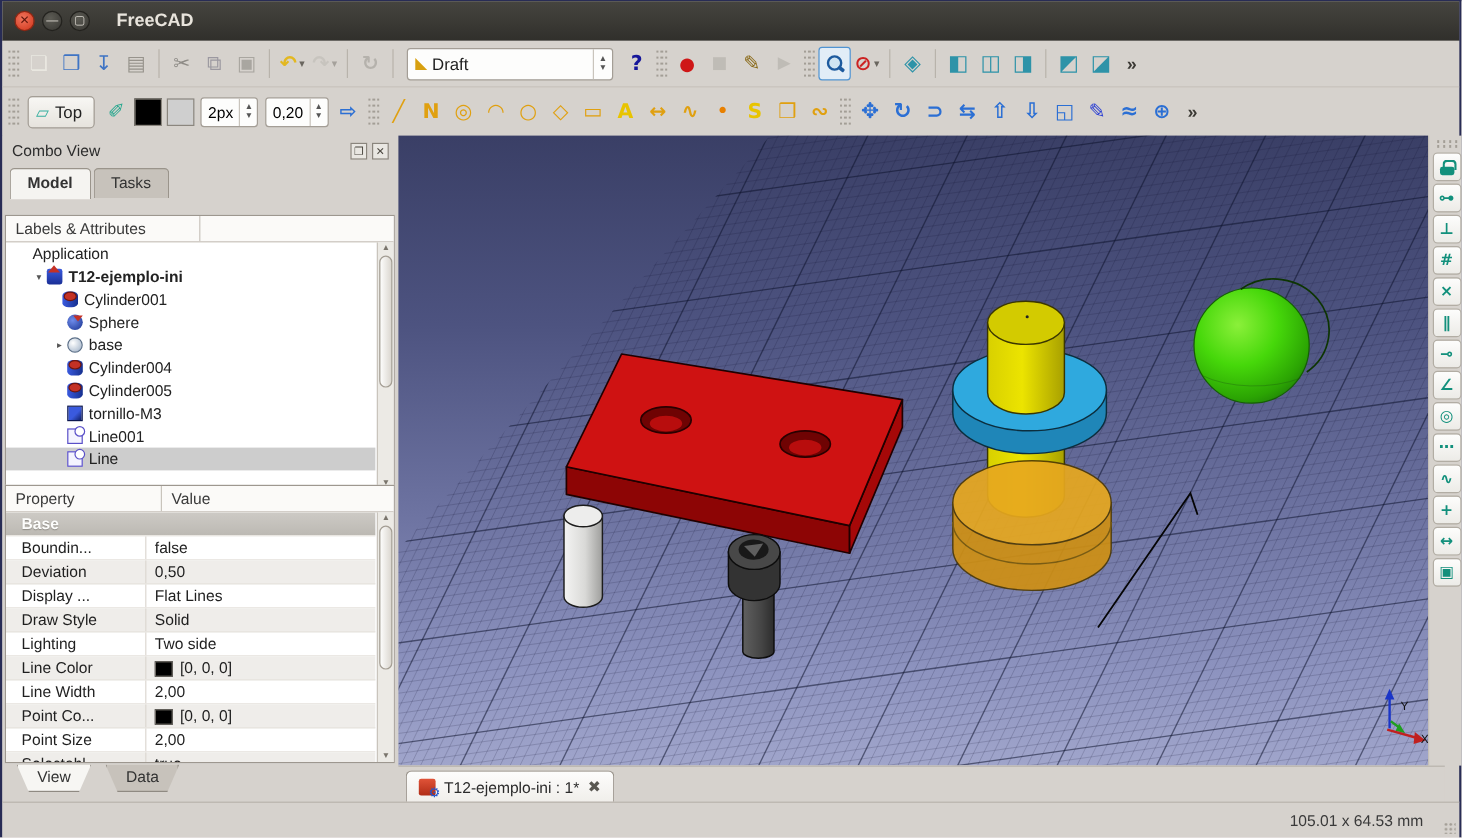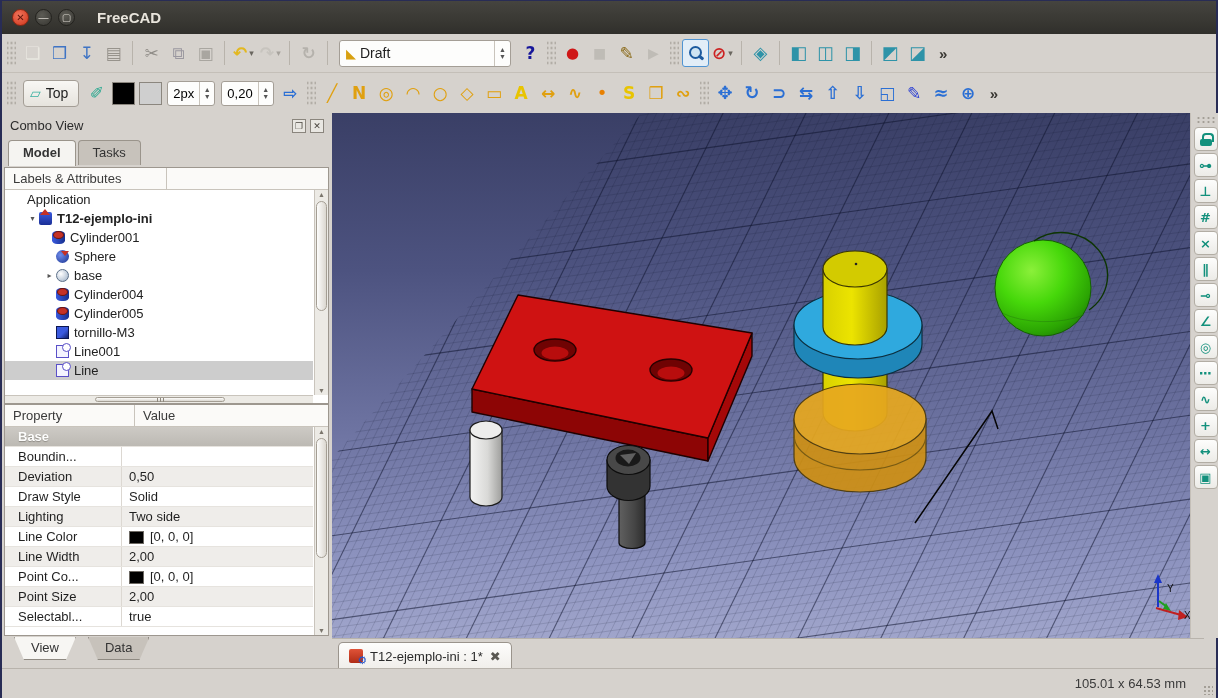--- a/index.html
+++ b/index.html
@@ -60,21 +60,21 @@
   #combo-view { position:absolute; left:0; top:112px; width:330px; bottom:30px; background:#d6d2cd; }
   .cv-title { height:25px; display:flex; align-items:center; font-size:13px; color:#2c2c2c; padding-left:8px; }
   .cv-title .cv-btns { margin-left:auto; display:flex; gap:4px; padding-right:8px; }
   .cv-mini { width:14px; height:14px; border:1px solid #8a857d; background:#e9e7e2; font-size:9px;
     line-height:12px; text-align:center; color:#4a463f; }
   .cv-tabs { height:27px; display:flex; padding-left:6px; align-items:flex-end; }
   .cv-tab { padding:4px 14px 5px; font-size:13px; color:#333; background:#c7c2bb;
     border:1px solid #9a948b; border-bottom:none; border-radius:4px 4px 0 0; margin-right:2px; }
   .cv-tab.active { background:#f5f4f1; position:relative; top:1px; padding-bottom:6px;font-weight:bold; }
   .boxed { position:absolute; left:2px; right:3px; background:#fff; border:1px solid #9d978f; }
-  #tree-box { top:54px; height:237px; }
+  #tree-box { top:66px; height:237px; }
   .list-header { height:22px; background:#fbfaf8; border-bottom:1px solid #c9c4bc; display:flex; }
   .list-header .hcell { font-size:13px; color:#3a3a3a; padding:3px 0 0 8px; border-right:1px solid #c9c4bc; }
   #tree-scroll { position:absolute; left:0; right:15px; top:22px; bottom:8px; overflow:hidden; }
   .trow { height:19px; display:flex; align-items:center; font-size:13px; color:#222; white-space:nowrap; }
   .trow.sel { background:#cdcdcd; }
   .trow .exp { width:13px; font-size:8px; color:#555; text-align:center; flex:none; }
   .trow .tlabel { margin-left:5px; }
   .trow.bold .tlabel { font-weight:bold; }
   .ti { width:13px; height:13px; position:relative; display:inline-block; flex:none; }
   .ti-cylinder { background:linear-gradient(90deg,#3a5ade,#16308f); border-radius:40%/26%; }
@@ -440,25 +440,34 @@
       <div class="list-header">
         <div class="hcell" style="width:130px">Property</div>
         <div class="hcell" style="flex:1;border-right:none">Value</div>
       </div>
       <div id="prop-scroll">
           <div class="prow group">
             <span class="pname">Base</span>
           </div>
           <div class="prow">
             <span class="pname">Boundin...</span>
+            <span class="pval">
+              <span>false</span>
+            </span>
           </div>
           <div class="prow">
             <span class="pname">Deviation</span>
             <span class="pval">
               <span>0,50</span>
+            </span>
+          </div>
+          <div class="prow">
+            <span class="pname">Display ...</span>
+            <span class="pval">
+              <span>Flat Lines</span>
             </span>
           </div>
           <div class="prow">
             <span class="pname">Draw Style</span>
             <span class="pval">
               <span>Solid</span>
             </span>
           </div>
           <div class="prow">
             <span class="pname">Lighting</span>

